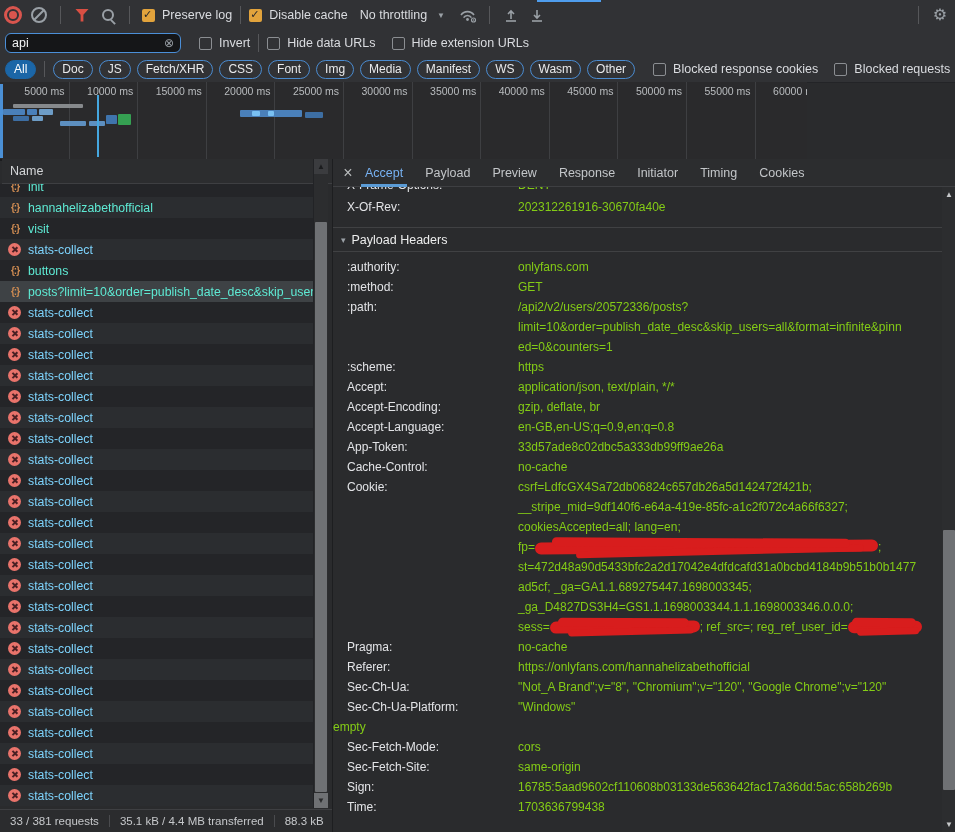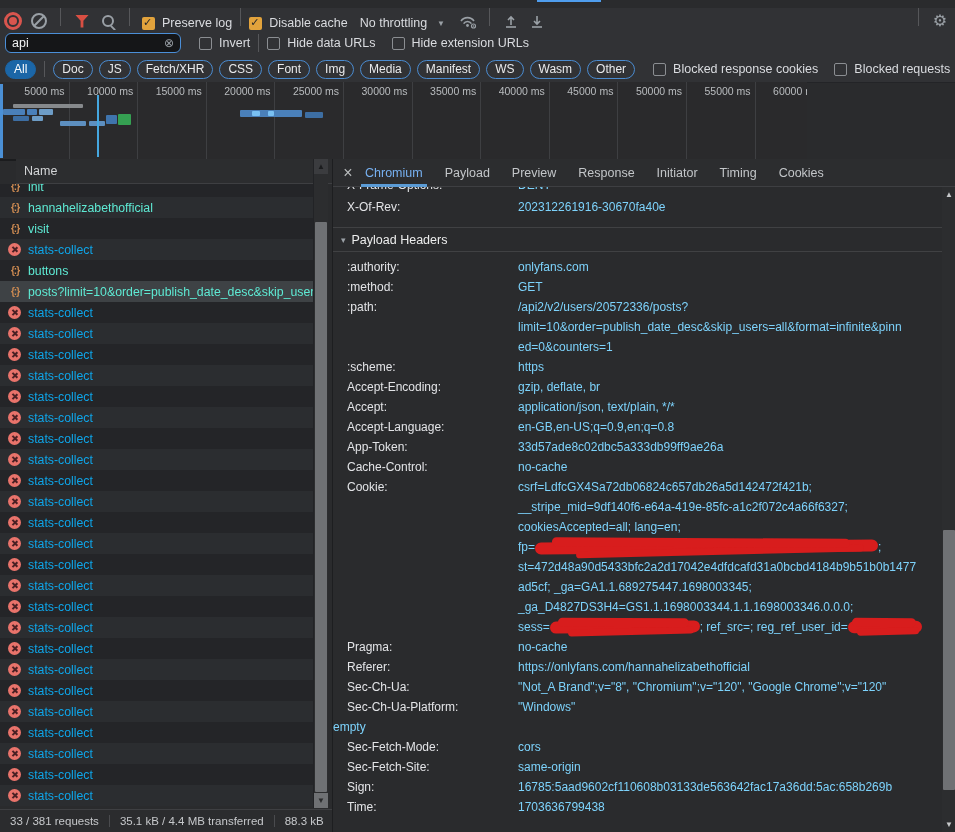--- a/index.html
+++ b/index.html
@@ -4,22 +4,22 @@
 <style>
   html,body{margin:0;padding:0;}
   body{
     width:955px;height:832px;overflow:hidden;position:relative;
     background:#2a2b2d;color:#dcdee0;
     font-family:"Liberation Sans","DejaVu Sans",sans-serif;font-size:12px;
     -webkit-font-smoothing:antialiased;
   }
   .abs{position:absolute;}
   
-  .toolbar{left:0;top:8px;width:955px;height:30px;background:#313235;border-bottom:1px solid #3a3b3e;
-    display:flex;gap:0;}
+  .toolbar{left:0;top:0;width:955px;height:30px;background:#313235;border-bottom:1px solid #3a3b3e;
+    display:flex;align-items:center;gap:0;}
   .tb-divider{width:1px;height:18px;background:#56575a;margin:0 8px;flex:none;}
   .tbtn{flex:none;display:flex;align-items:center;justify-content:center;width:26px;height:26px;}
   .icon-record{width:12px;height:12px;border-radius:50%;border:3px solid #d9554e;position:relative;}
   .icon-record::after{content:"";position:absolute;left:2px;top:2px;width:8px;height:8px;border-radius:50%;background:#d9554e;}
   .icon-block{width:12px;height:12px;border-radius:50%;border:2px solid #9aa0a6;position:relative;}
   .icon-block::after{content:"";position:absolute;left:5px;top:-1px;width:2px;height:14px;background:#9aa0a6;transform:rotate(45deg);}
   .icon-funnel{width:14px;height:13px;background:#d94f43;clip-path:polygon(0 0,100% 0,60% 48%,60% 100%,40% 100%,40% 48%);}
   .icon-search{width:8px;height:8px;border-radius:50%;border:2px solid #9aa0a6;position:relative;}
   .icon-search::after{content:"";position:absolute;left:8px;top:8px;width:2px;height:6px;background:#9aa0a6;transform:rotate(-45deg);}
   .cb{flex:none;width:13px;height:13px;border-radius:2px;box-sizing:border-box;position:relative;margin-right:7px;}
@@ -45,37 +45,37 @@
     border:1px solid #4a8bd0;color:#e9eaec;font-size:12px;white-space:nowrap;}
   .pill.selected{background:#1b66a7;border-color:#1b66a7;color:#fff;}
   .pill-divider{width:1px;height:16px;background:#56575a;margin:0 8px 0 2px;flex:none;}
   
   .overview{left:0;top:82px;width:807px;height:77px;background:#2a2a2c;border-bottom:2px solid #1b1c1e;overflow:hidden;}
   .ov-grid{position:absolute;top:0;width:1px;height:77px;background:#3e3f42;}
   .ov-label{position:absolute;top:3px;width:66px;text-align:right;font-size:10.5px;color:#b9bcbf;white-space:nowrap;}
   .ov-bar{position:absolute;border-radius:1px;}
   .ov-vline{position:absolute;background:#45a7e0;}
   
-  .namehdr{left:16px;top:159px;width:331px;height:25px;background:#2c2d2f;border-bottom:1px solid #3e3f42;
+  .namehdr{left:2px;top:159px;width:331px;height:25px;background:#2c2d2f;border-bottom:1px solid #3e3f42;
     box-sizing:border-box;display:flex;align-items:center;}
   .namehdr span{margin-left:8px;font-size:12.5px;color:#d3d5d7;}
   .namelist{left:0;top:184px;width:313px;height:625px;overflow:hidden;}
   .nl-row{height:21px;display:flex;align-items:center;white-space:nowrap;overflow:hidden;}
   .nl-row:nth-child(odd){background:#242528;}
   .nl-row:nth-child(even){background:#2b2d30;}
   .nl-row.selected{background:#3e4245;}
   .nl-row:first-child{margin-top:-8px;}
   .req-icon{flex:none;width:14px;margin:0 6px 0 8px;text-align:center;}
   .req-icon.json{color:#cf8c52;font-weight:bold;font-size:10px;letter-spacing:-1px;}
   .err-badge{flex:none;width:13px;height:13px;border-radius:50%;background:#e9736b;position:relative;margin:0 7px 0 8px;}
   .err-badge::before,.err-badge::after{content:"";position:absolute;left:6px;top:3px;width:1.5px;height:7px;background:#4a2024;}
   .err-badge::before{transform:rotate(45deg);}
   .err-badge::after{transform:rotate(-45deg);}
   .nl-label{font-size:12.3px;color:#5eead4;}
-  .nl-row.error .nl-label{color:#0ea5e9;}
+  .nl-row.error .nl-label{color:#7dd3fc;}
   
   .sb-track{background:#2c2d2f;}
   .sb-btn{position:absolute;left:0;width:14px;height:15px;display:flex;align-items:center;justify-content:center;font-size:8px;}
   .sb-thumb{position:absolute;left:1px;width:12px;background:#6f7174;border-radius:1px;}
   .lsb{left:313px;top:159px;width:14px;height:649px;border-left:1px solid #222326;}
   .rsb{left:941px;top:187px;width:14px;height:645px;}
   
   .statusbar{left:0;top:809px;width:332px;height:23px;background:#2b2c2e;border-top:1px solid #3e3f42;
     box-sizing:border-box;display:flex;align-items:center;font-size:11.5px;color:#c6c8cb;white-space:nowrap;overflow:hidden;}
   .statusbar .seg{padding:0 10px;flex:none;}
@@ -83,21 +83,21 @@
   
   .rpanel{left:332px;top:159px;width:623px;height:673px;background:#2a2b2d;border-left:1px solid #1d1e20;overflow:hidden;}
   .tabbar{position:absolute;left:0;top:0;width:100%;height:28px;background:#2c2d2f;border-bottom:1px solid #3e3f42;
     box-sizing:border-box;display:flex;align-items:center;z-index:3;}
   .tab-close{flex:none;width:30px;text-align:center;color:#b9bcbd;font-size:16px;line-height:28px;}
   .tab{flex:none;position:relative;height:28px;line-height:28px;padding:0 2px;margin-right:18px;font-size:12.5px;color:#c3c6c9;}
   .tab.active{color:#77b1f2;}
   .tab.active::after{content:"";position:absolute;left:-2px;right:-2px;bottom:0;height:3px;background:#5b9bd5;}
   .h-row{display:flex;line-height:20px;font-size:12px;}
   .h-name{flex:none;width:185px;padding-left:14px;box-sizing:border-box;color:#e3e4e7;}
-  .h-val{width:412px;color:#7dd3fc;word-break:break-all;}
+  .h-val{width:412px;color:#84cc16;word-break:break-all;}
   .clip-row{position:absolute;left:0;top:16px;width:100%;z-index:1;}
   .rev-row{position:absolute;left:0;top:38px;width:100%;}
   .sect-hdr{position:absolute;left:0;top:68px;width:100%;height:25px;box-sizing:border-box;
     border-top:1px solid #404143;border-bottom:1px solid #404143;display:flex;align-items:center;}
   .sect-hdr .tri{color:#9aa0a6;font-size:9px;margin:0 6px 0 8px;}
   .sect-hdr .lbl{font-size:12.5px;color:#eceded;}
   .hdr-list{position:absolute;left:0;top:94px;width:100%;padding-top:4px;}
   .redact{display:inline-block;height:12px;border-radius:7px;background:#d81d1d;vertical-align:-2px;position:relative;transform:rotate(-0.5deg);}
   .redact::after{content:"";position:absolute;left:5%;right:8%;top:-3px;height:9px;background:#d81d1d;border-radius:6px;transform:rotate(0.8deg);}
   .redact::before{content:"";position:absolute;left:12%;right:4%;bottom:-2px;height:7px;background:#d81d1d;border-radius:5px;transform:rotate(-0.9deg);}
@@ -391,21 +391,21 @@
 <div class="abs statusbar">
   <span class="seg">33 / 381 requests</span>
   <span class="seg">35.1 kB / 4.4 MB transferred</span>
   <span class="seg">88.3 kB</span>
 </div>
 
 <div class="abs rpanel">
   <div class="tabbar">
     <span class="tab-close">×</span>
     <span id="tabs" style="display:flex;">
-        <span class="tab active">Chromium</span>
+        <span class="tab active">Accept</span>
         <span class="tab">Payload</span>
         <span class="tab">Preview</span>
         <span class="tab">Response</span>
         <span class="tab">Initiator</span>
         <span class="tab">Timing</span>
         <span class="tab">Cookies</span>
       </span>
   </div>
 
   <div class="clip-row h-row">
@@ -443,29 +443,29 @@
           <div class="h-line"><span>ed=0&amp;counters=1</span></div>
         </span>
       </div>
       <div class="h-row">
         <span class="h-name">:scheme:</span>
         <span class="h-val">
           <div class="h-line"><span>https</span></div>
         </span>
       </div>
       <div class="h-row">
+        <span class="h-name">Accept:</span>
+        <span class="h-val">
+          <div class="h-line"><span>application/json, text/plain, */*</span></div>
+        </span>
+      </div>
+      <div class="h-row">
         <span class="h-name">Accept-Encoding:</span>
         <span class="h-val">
           <div class="h-line"><span>gzip, deflate, br</span></div>
-        </span>
-      </div>
-      <div class="h-row">
-        <span class="h-name">Accept:</span>
-        <span class="h-val">
-          <div class="h-line"><span>application/json, text/plain, */*</span></div>
         </span>
       </div>
       <div class="h-row">
         <span class="h-name">Accept-Language:</span>
         <span class="h-val">
           <div class="h-line"><span>en-GB,en-US;q=0.9,en;q=0.8</span></div>
         </span>
       </div>
       <div class="h-row">
         <span class="h-name">App-Token:</span>

